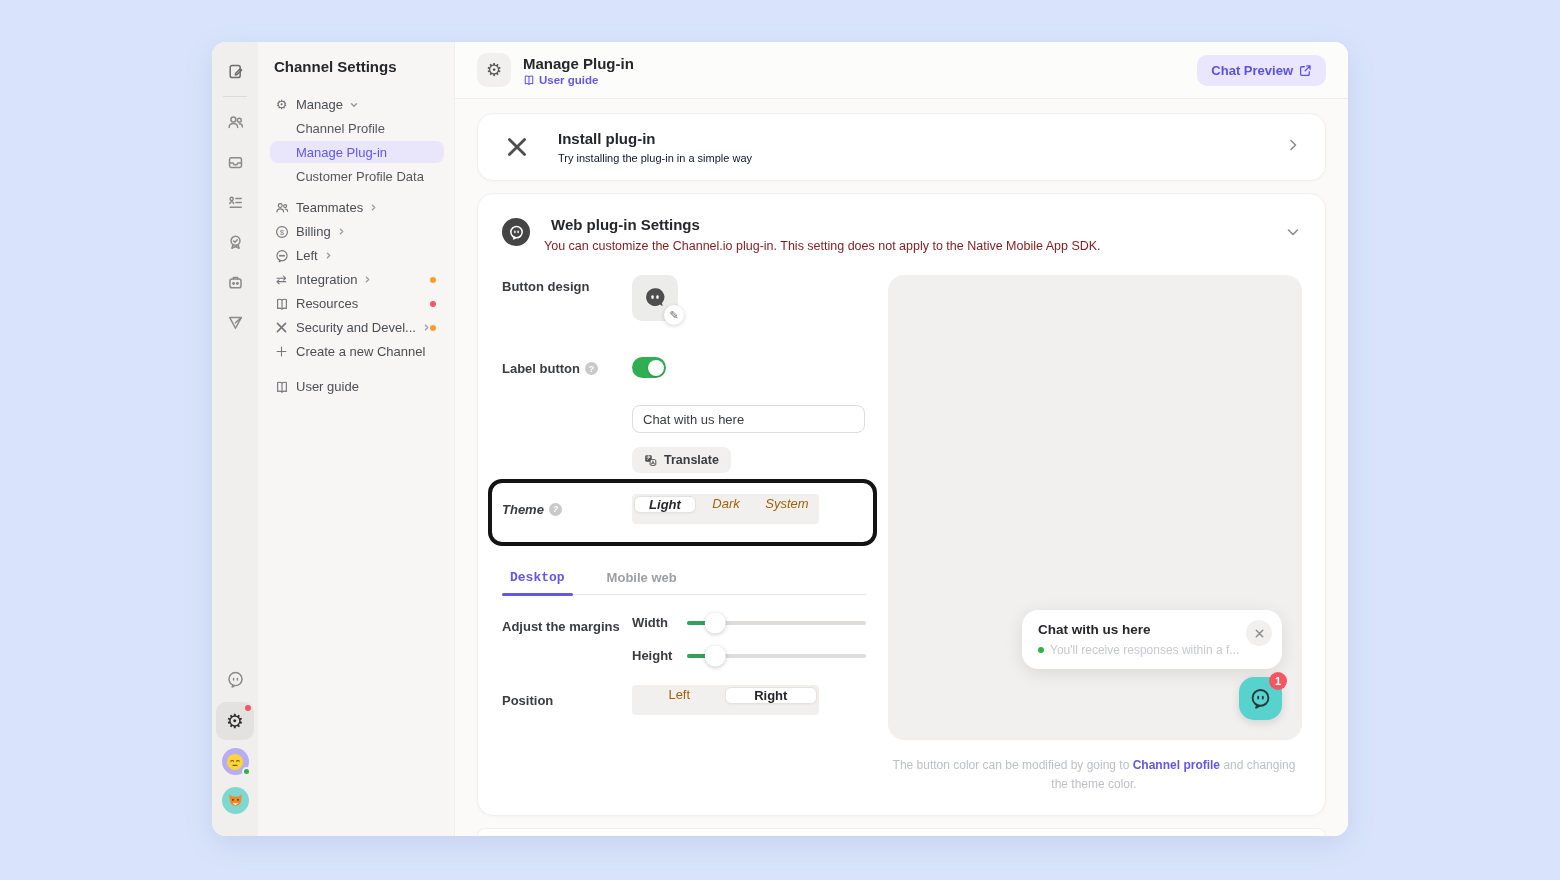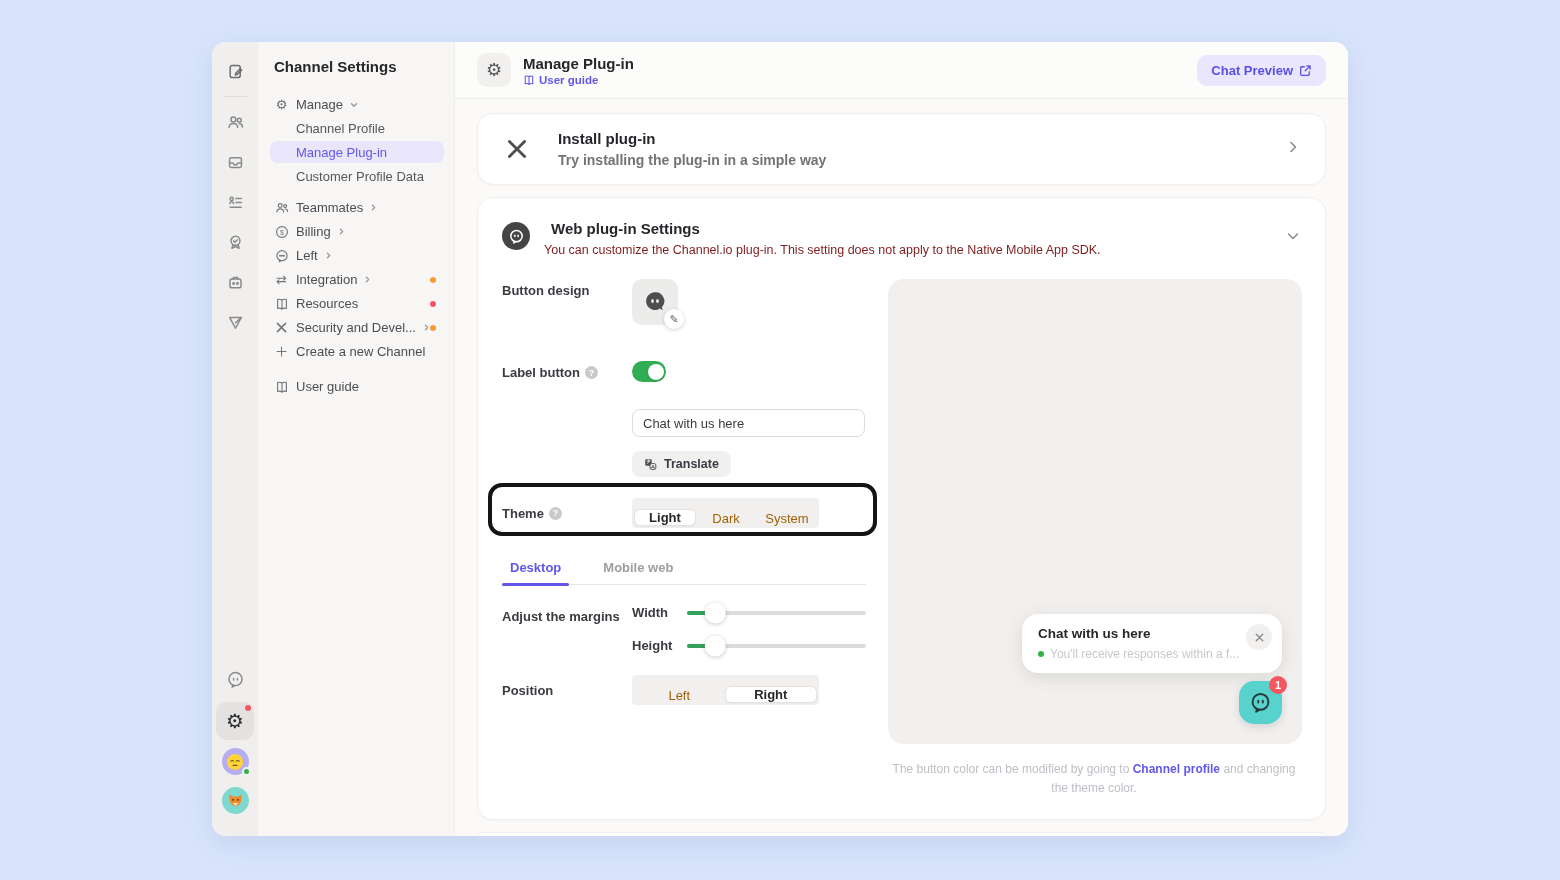--- a/index.html
+++ b/index.html
@@ -86,21 +86,21 @@
   }
   .chat-preview-btn svg { stroke:#5b50e6; fill:none; stroke-width:1.6; stroke-linecap:round; stroke-linejoin:round; }
   .content { padding:14px 22px 0; display:flex; flex-direction:column; gap:12px; overflow:hidden; }
   
   .card { background:#fff; border:1px solid #f0efee; border-radius:16px; box-shadow:0 1px 3px rgba(0,0,0,.03); }
   .install-card { display:flex; align-items:center; padding:16px 24px; height:77px; cursor:pointer; }
   .install-icon { width:30px; display:flex; justify-content:center; margin-right:26px; }
   .install-icon svg { stroke:#4e4e4e; stroke-width:2.6; stroke-linecap:round; }
   .install-texts { display:flex; flex-direction:column; gap:5px; }
   .install-title { font-size:15px; font-weight:bold; color:#26272b; }
-  .install-sub { font-size:14px; color:#737373;font-weight:bold; }
+  .install-sub { font-size:11px; color:#0f172a; }
   .row-spacer { flex:1; }
   .chev-right svg { stroke:#8d8d8d; fill:none; stroke-width:1.6; stroke-linecap:round; stroke-linejoin:round; }
   
   .settings-card { padding-bottom:22px; }
   .card-head { display:flex; align-items:flex-start; padding:22px 24px 12px; }
   .channel-logo {
     width:28px; height:28px; border-radius:50%; background:#454545; margin-right:14px; margin-top:2px;
     display:flex; align-items:center; justify-content:center; flex-shrink:0;
   }
   .card-head-texts { display:flex; flex-direction:column; gap:6px; }
@@ -130,33 +130,33 @@
     margin-top:9px; width:233px; height:28px; border:1px solid #dcdcda; border-radius:8px;
     padding:0 10px; font-size:13px; color:#3a3c42; background:#fff; font-family:"Liberation Sans", sans-serif;
   }
   .translate-btn {
     margin-top:14px; display:inline-flex; align-items:center; gap:7px; background:#f1f0ef;
     border:none; border-radius:8px; padding:6px 12px; font-size:12.5px; font-weight:bold; color:#3a3c42; cursor:pointer;
   }
   
   .theme-box {
     border:4px solid #141414; border-radius:14px; margin:6px 0 18px -14px;
-    padding:11px 0 4px 10px; width:389px;
-  }
-  .segmented { display:flex; background:#f1f0ef; border-radius:4px; padding:2px; width:187px; height:30px; align-items:flex-end; }
+    padding:11px 0 18px 10px; width:389px;font-style:italic;
+  }
+  .segmented { display:flex; background:#f1f0ef; border-radius:4px; padding:2px; width:187px; height:30px; align-items:flex-start; }
   .seg-opt {
     flex:1; display:flex; align-items:center; justify-content:center; font-size:13px; color:#a16207;
     border-radius:6px; cursor:pointer; position:relative;
   }
   .seg-opt.selected { background:#fff; border:1px solid #e3e2e0; color:#26272b; font-weight:bold; box-shadow:0 1px 2px rgba(0,0,0,.04); }
   .seg-sep { width:1px; background:#dddcda; margin:6px 0; }
   
   .tabs { display:flex; gap:26px; border-bottom:1px solid #e8e7e5; margin-top:16px; width:364px; }
   .tab { font-size:13px; font-weight:bold; color:#9d9ea2; padding:6px 8px 9px; cursor:pointer; position:relative; }
-  .tab.active { color:#6257e8; }
+  .tab.active { color:#6257e8;font-family:Liberation Mono, monospace; }
   .tab.active::after { content:""; position:absolute; left:0; right:0; bottom:-2px; height:3px; background:#6257e8; border-radius:2px; }
   
   .position-row { margin-top:22px; align-items:center; }
   .position-row .form-label { padding-top:0; }
   .margins-row { margin-top:20px; }
   .slider-stack { display:flex; flex-direction:column; gap:18px; width:234px; }
   .slider-line { display:flex; align-items:center; }
   .slider-label { font-size:13px; font-weight:bold; color:#3a3c42; width:55px; }
   .slider { flex:1; height:4px; background:#dddcda; border-radius:2px; position:relative; cursor:pointer; }
   .slider .fill { position:absolute; left:0; top:0; bottom:0; width:13%; background:#35a05a; border-radius:2px; }

